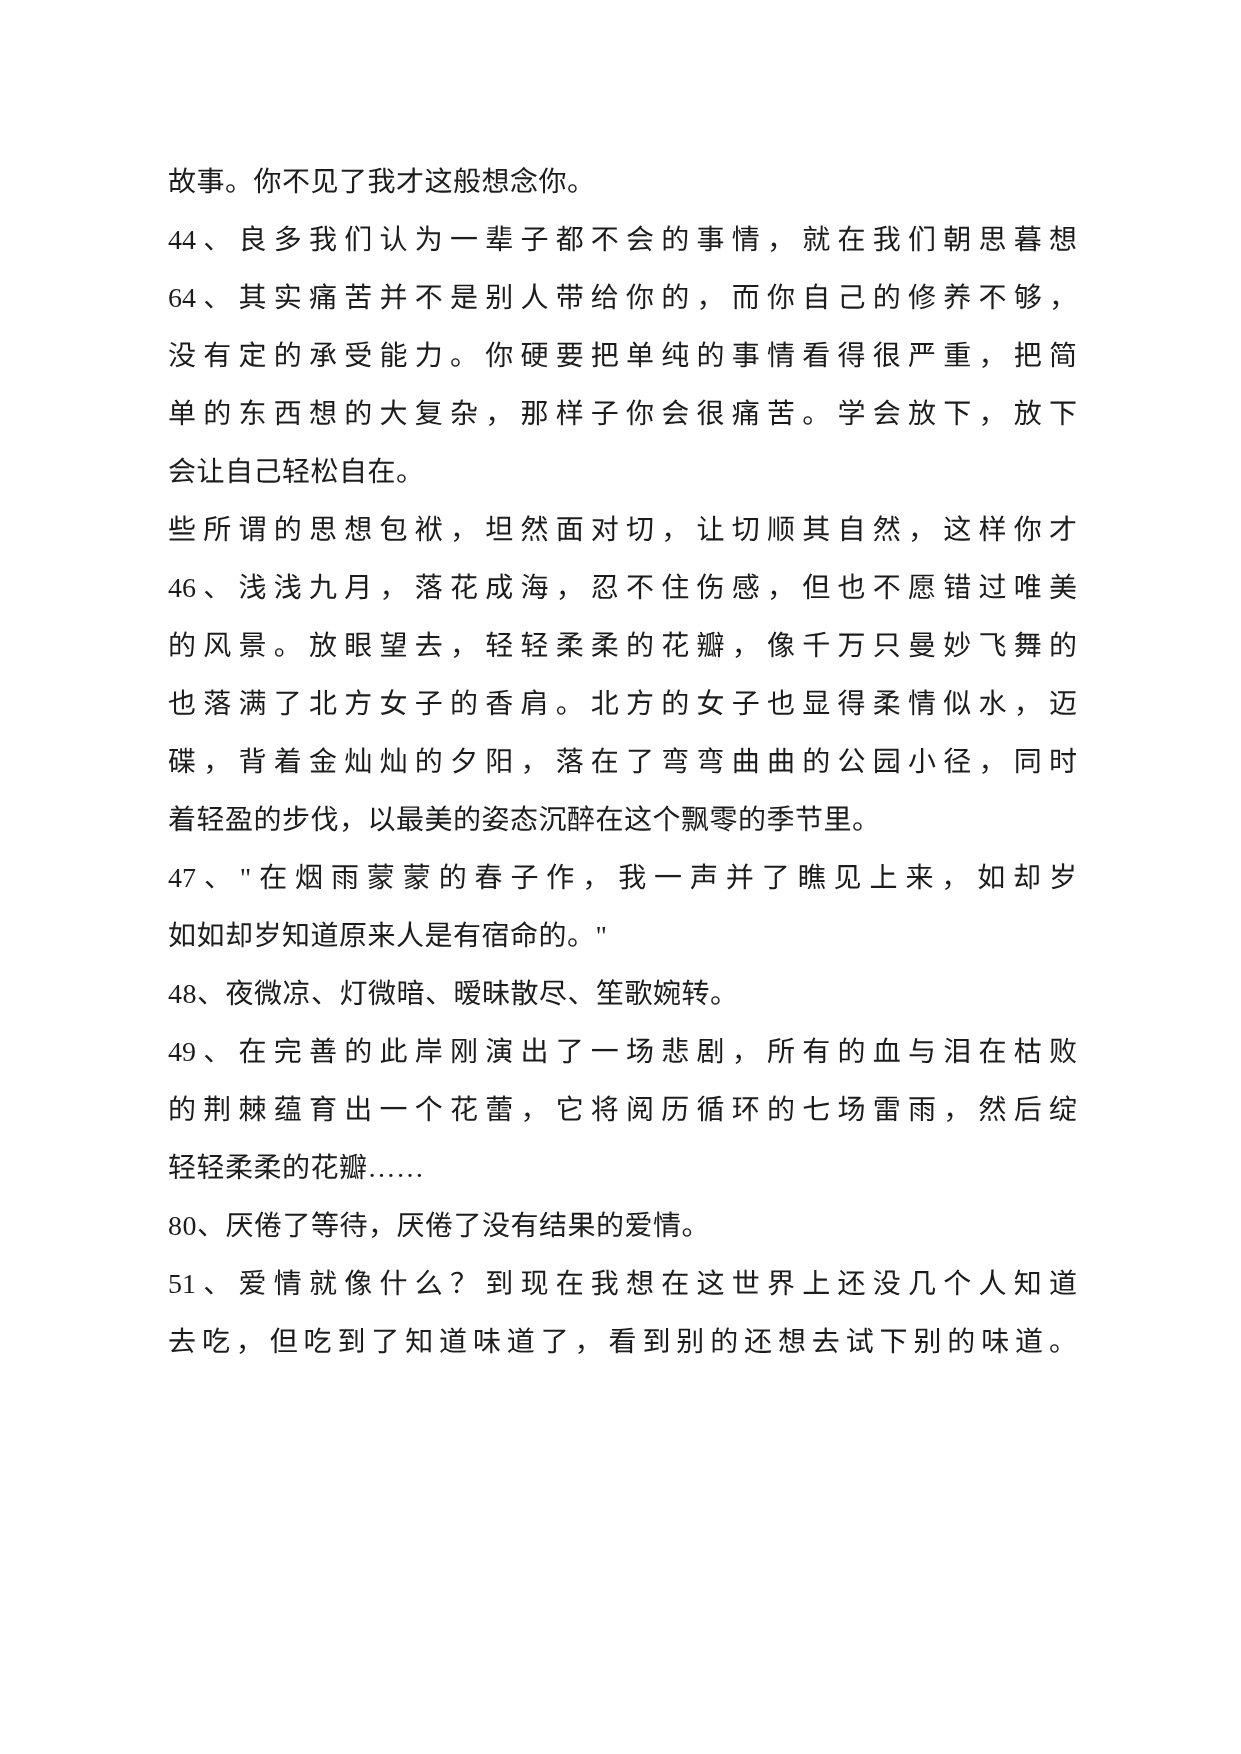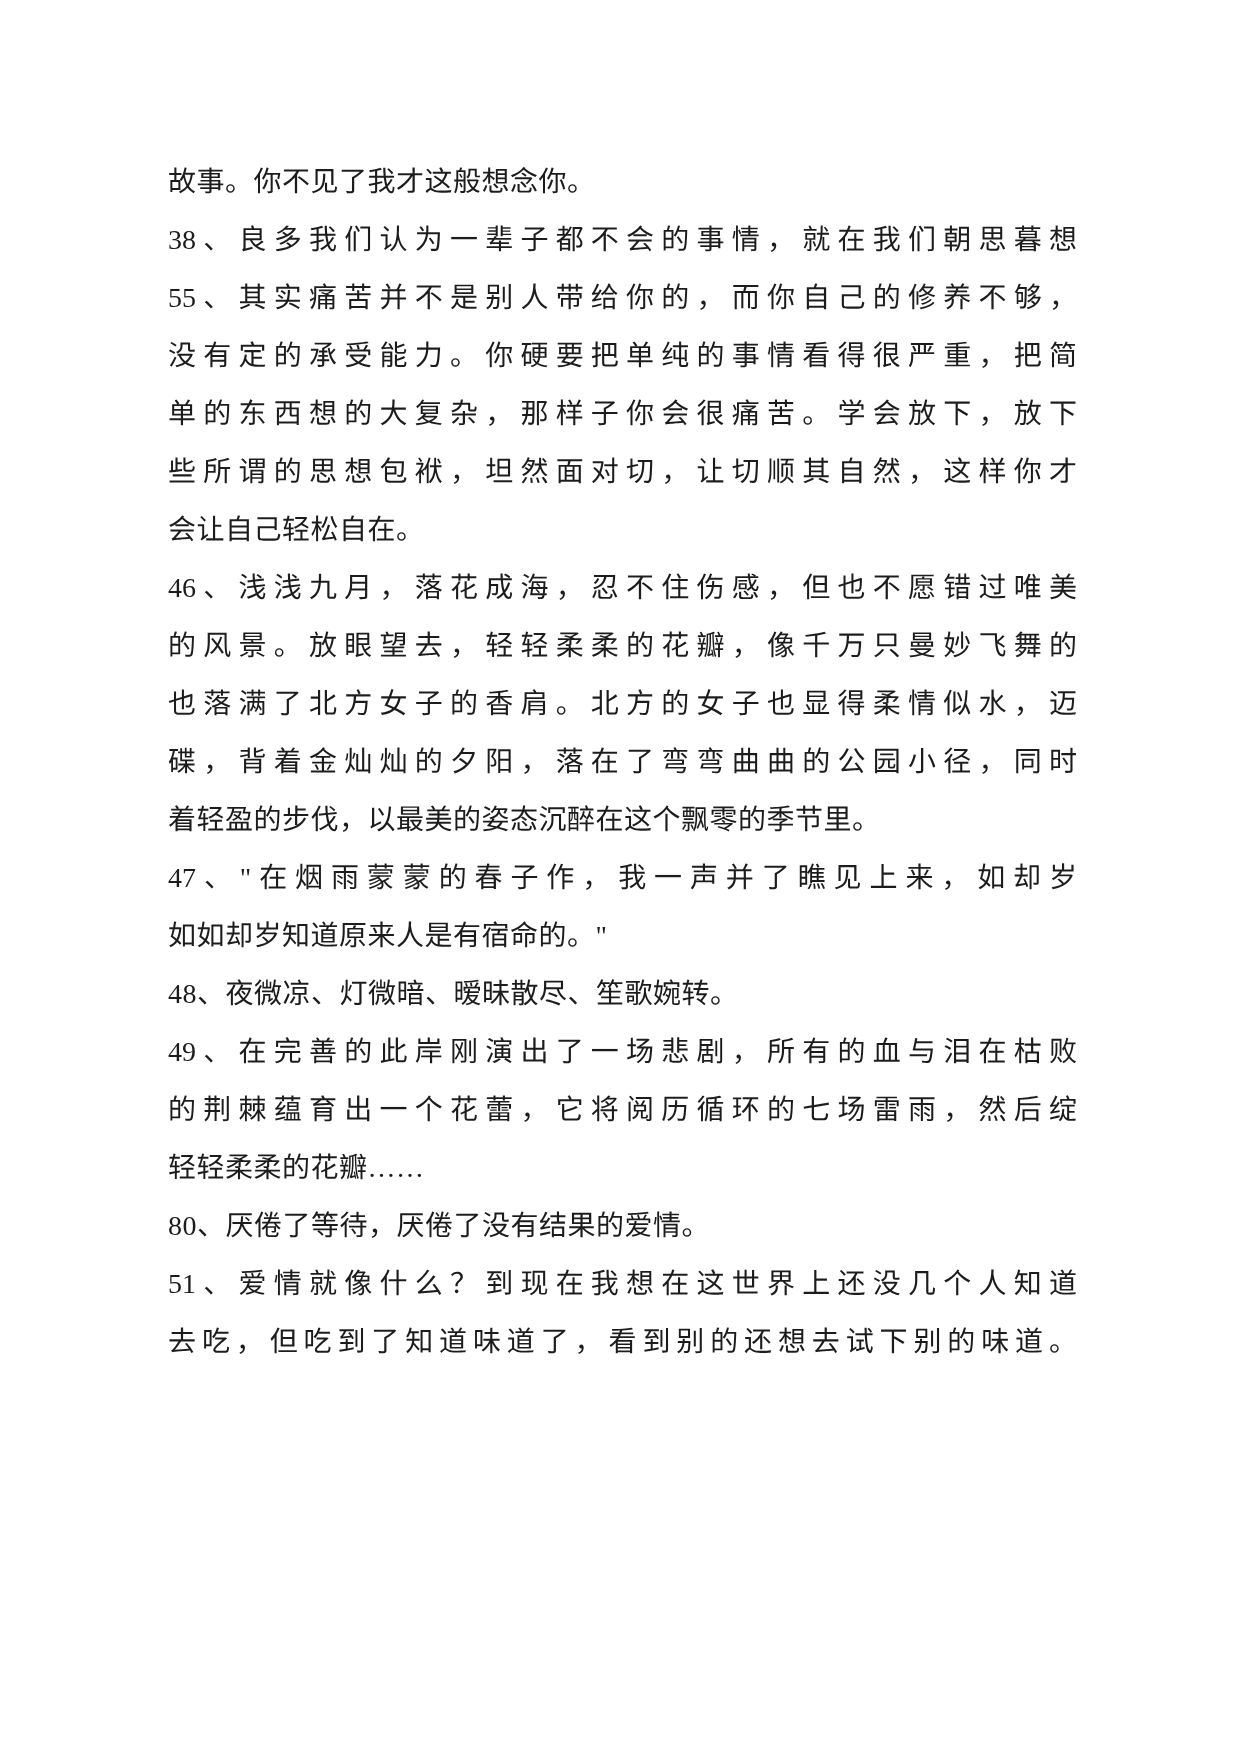--- a/index.html
+++ b/index.html
@@ -44,29 +44,29 @@
 <body>
 
 <div class="page">
   <div class="text-block">
 
     <div class="para">
       <div class="line">故事。你不见了我才这般想念你。</div>
     </div>
 
     <div class="para">
-      <div class="line fill">38、良多我们认为一辈子都不会的事情，就在我们朝思暮想</div>
+      <div class="line fill">44、良多我们认为一辈子都不会的事情，就在我们朝思暮想</div>
     </div>
 
     <div class="para">
-      <div class="line fill">55、其实痛苦并不是别人带给你的，而你自己的修养不够，</div>
+      <div class="line fill">64、其实痛苦并不是别人带给你的，而你自己的修养不够，</div>
       <div class="line fill">没有定的承受能力。你硬要把单纯的事情看得很严重，把简</div>
       <div class="line fill">单的东西想的大复杂，那样子你会很痛苦。学会放下，放下</div>
+      <div class="line">会让自己轻松自在。</div>
       <div class="line fill">些所谓的思想包袱，坦然面对切，让切顺其自然，这样你才</div>
-      <div class="line">会让自己轻松自在。</div>
     </div>
 
     <div class="para">
       <div class="line fill">46、浅浅九月，落花成海，忍不住伤感，但也不愿错过唯美</div>
       <div class="line fill">的风景。放眼望去，轻轻柔柔的花瓣，像千万只曼妙飞舞的</div>
       <div class="line fill">也落满了北方女子的香肩。北方的女子也显得柔情似水，迈</div>
       <div class="line fill">碟，背着金灿灿的夕阳，落在了弯弯曲曲的公园小径，同时</div>
       <div class="line">着轻盈的步伐，以最美的姿态沉醉在这个飘零的季节里。</div>
     </div>
 

